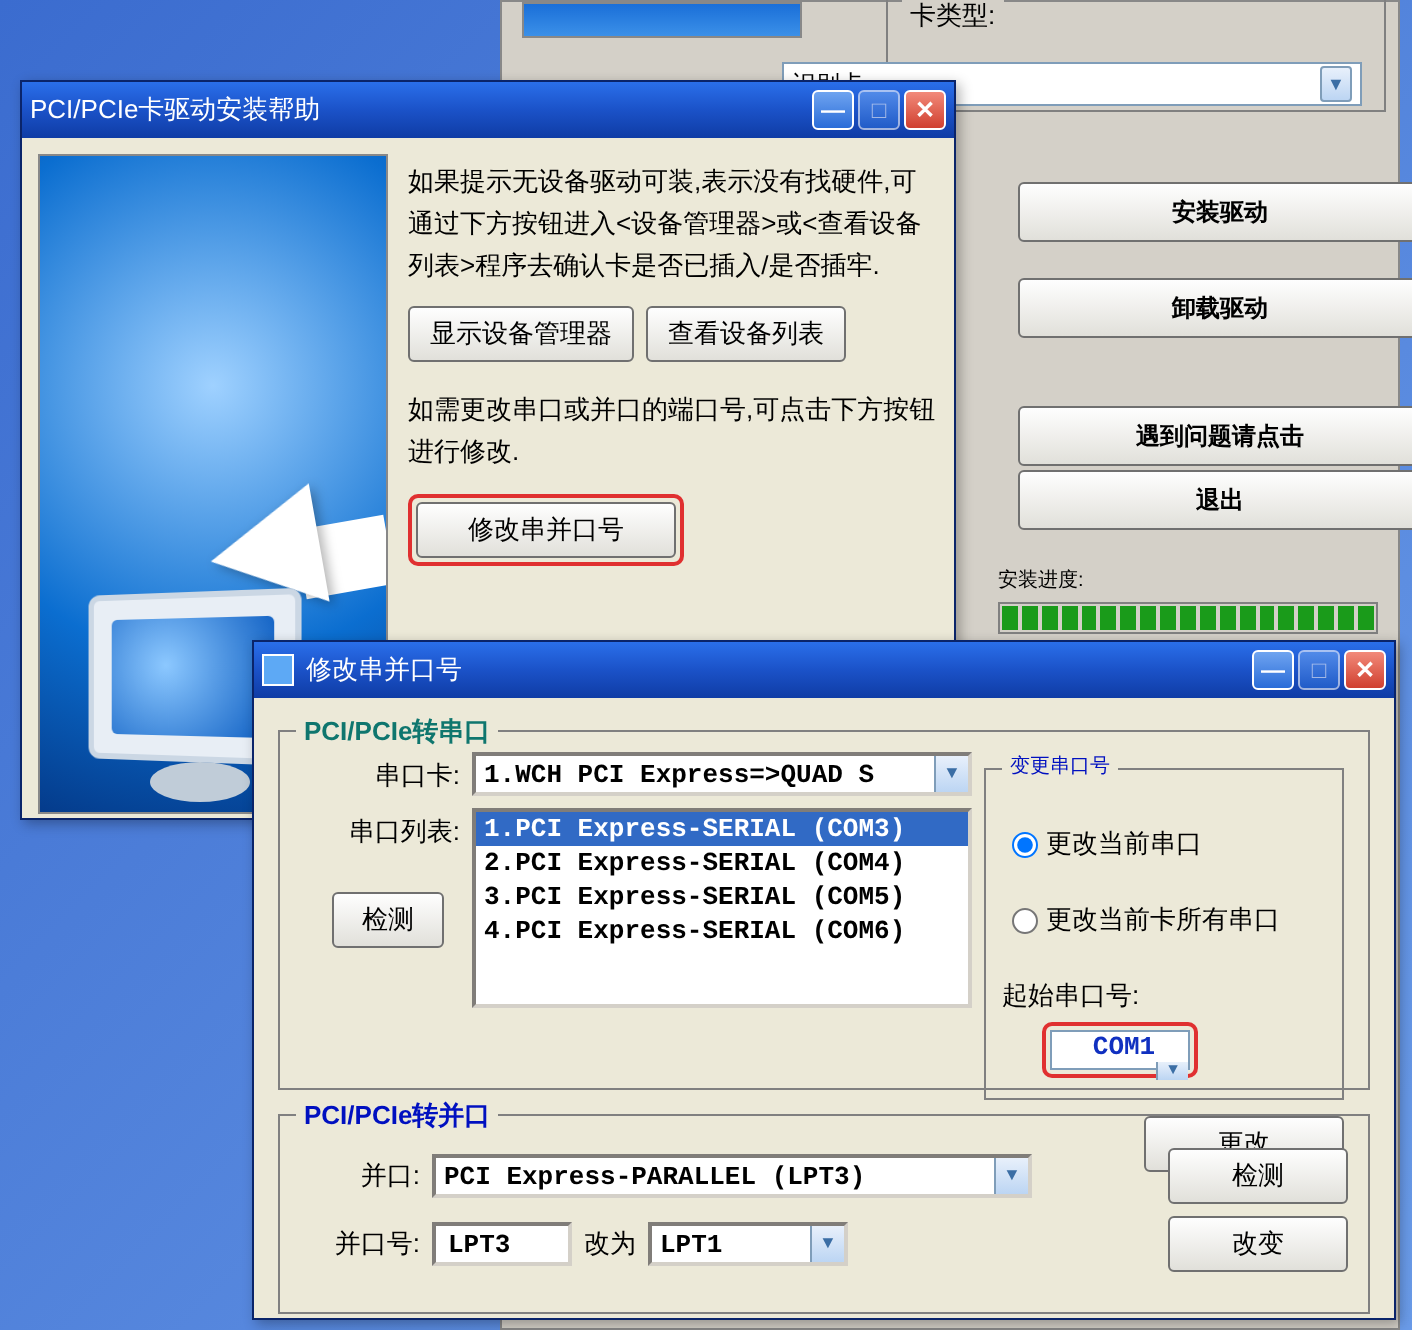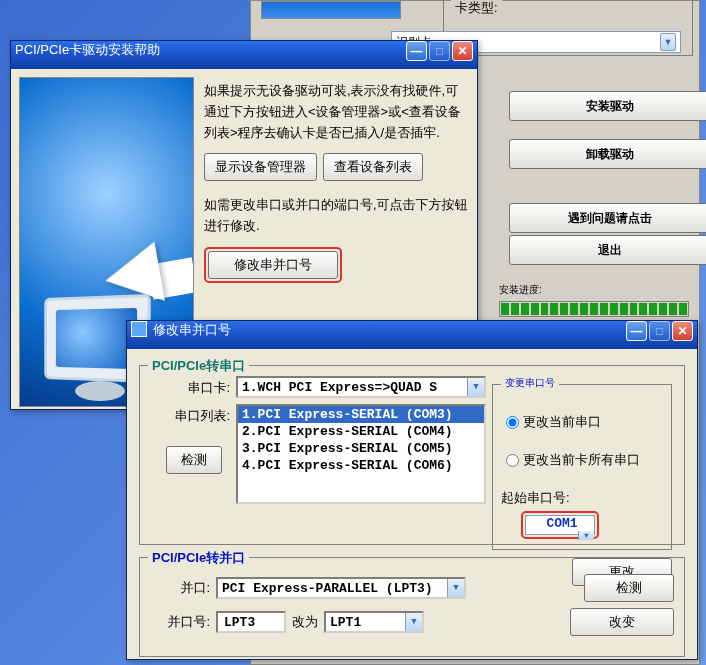--- a/index.html
+++ b/index.html
@@ -84,21 +84,21 @@
   .dlg {
     position: absolute;
     background: #ece9d8;
     border: 1px solid #0a246a;
     box-shadow: 2px 2px 6px rgba(0,0,0,.3);
   }
   .titlebar {
     height: 28px;
     background: linear-gradient(#2a6fea,#1b52c8 50%,#0f3ca5);
     color: #fff;
-    display: flex; align-items: flex-start;
+    display: flex; align-items: center;
     padding: 0 4px;
     font-size: 13px;
     font-family: "Microsoft YaHei","SimSun",sans-serif;
   }
   .titlebar .icon {
     width: 16px; height: 16px; margin-right: 6px;
     background: #5da9f5; border: 1px solid #fff;
   }
   .titlebar .caption-btn {
     width: 21px; height: 20px;
@@ -257,21 +257,21 @@
   .start-combo .arrow {
     margin-left: auto; width: 16px; height: 100%;
     background: linear-gradient(#e8f0fb,#bcd5f3);
     border-left: 1px solid #7f9db9;
     display: flex; align-items: center; justify-content: center;
     font-size: 8px; color: #3b6ea5;
   }
 
   .par-row { display: flex; align-items: center; gap: 6px; margin: 6px 0; font-size: 13px; }
   .par-row label { width: 60px; text-align: right; }
-  .par-combo { width: 250px; }
+  .par-combo { width: 300px; }
   .txtfield {
     background: #fff; border: 2px inset #d4d0c8;
     height: 22px; padding: 0 6px;
     font: bold 13px "Courier New", monospace;
     display: flex; align-items: center;
   }
 </style>
 </head>
 <body>
 
@@ -419,18 +419,18 @@
 
       <div class="par-row">
         <label>并口号:</label>
         <div class="txtfield" style="width:70px">LPT3</div>
         <span>改为</span>
         <div class="combo" style="width:100px">
           <span>LPT1</span>
           <span class="arrow">▼</span>
         </div>
         <span style="flex:1"></span>
-        <button class="btn" style="width:104px">改变</button>
+        <button class="btn" style="width:90px">改变</button>
       </div>
     </div>
 
   </div>
 </div>
 
 </body></html>

